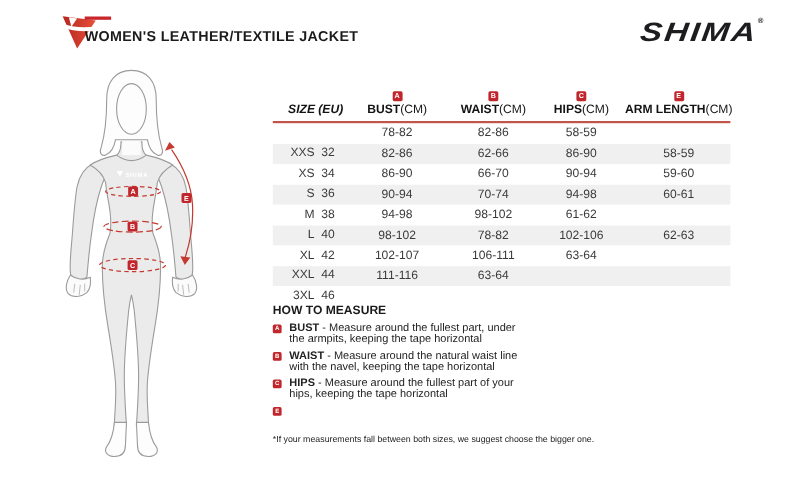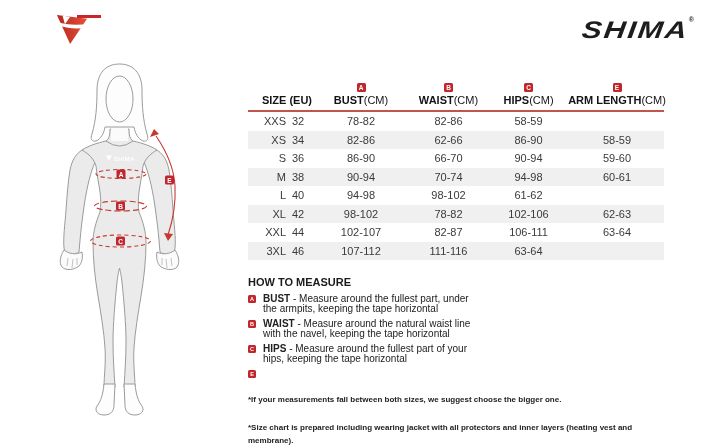--- a/index.html
+++ b/index.html
@@ -19,62 +19,63 @@
   .brand-reg { font-size:7px; font-weight:700; color:#1d1d20; vertical-align:18px; }
 
   
   .figure-wrap { position:absolute; left:28px; top:56px; width:204px; height:386px; }
 
   
   .size-table { position:absolute; left:248px; top:80px; width:416px; }
   .tgrid { display:grid; grid-template-columns:64px 98px 77px 83px 94px; }
   .thead-cell { display:flex; flex-direction:column; justify-content:flex-end;
                 align-items:center; height:26px; }
-  .thead-cell.first { align-items:flex-end; padding-left:14px; }
+  .thead-cell.first { align-items:flex-end; padding-left:14px;font-style:italic; }
   .chip { background:#c0262c; color:#fff; font-weight:700; display:flex;
           align-items:center; justify-content:center; border-radius:1.5px; }
   .chip.hd { width:9px; height:9px; font-size:6.5px; margin-bottom:3px; }
   .col-label { font-size:11px; font-weight:800; color:#141414; white-space:nowrap; line-height:11px; }
   .col-unit { font-weight:400; }
   .tdivider { height:2px; background:#c2554b; margin-top:4px; }
   .trow { height:18.5px; line-height:18.5px; font-size:11px; color:#3a3a3a; }
   .trow:nth-child(even) { background:#f0f0f0; }
   .trow .cell { text-align:center; }
   .trow .cell.first { text-align:left; padding-left:14px; }
   .sz { display:inline-block; width:24px; text-align:right; }
-  .eu { display:inline-block; margin-left:6px; }
+  .eu { display:inline-block; margin-left:6px;margin-top:18px; }
 
   
   .howto { position:absolute; left:248px; top:276px; width:412px; }
   .howto-title { font-size:11px; font-weight:800; color:#1b1b1b; margin-bottom:6px; }
   .hitem { display:flex; margin-bottom:5px; }
   .chip.it { width:8px; height:8px; font-size:5.5px; margin-right:7px; margin-top:1px; flex:0 0 8px; }
   .hitem-text { font-size:10px; line-height:10px; color:#222; max-width:208px; }
   .hitem-name { font-weight:800; }
-  .footnote { font-size:8px; font-weight:700; color:#222; line-height:13px; margin-top:15px; }
+  .footnote { font-size:8px; font-weight:400; color:#222; line-height:13px; margin-top:15px; }
 </style>
 </head>
 <body>
 
 <div class="stage">
 
   <svg class="logo-mark" viewBox="0 0 34 36" aria-hidden="true">
     <defs>
       <linearGradient id="lg" x1="0" y1="0" x2="1" y2="0">
         <stop offset="0" stop-color="#b5271e"></stop>
           <stop offset="1" stop-color="#e8503a"></stop>
       </linearGradient>
     </defs>
     <path d="M 1,3 L 33,7 L 15,34 Z" fill="url(#lg)"></path>
     <path d="M 0,10 C 10,13.5 22,14.5 34,12.5 L 34,16.5 C 22,18.5 10,17 0,13.5 Z" fill="#ffffff"></path>
     <path d="M 7,3.8 L 15,5 L 9.5,13 Z" fill="#ffffff"></path>
   </svg>
 
   <div class="title-block">
     <div class="title-bar"></div>
+    <div class="page-title">WOMEN'S LEATHER/TEXTILE JACKET</div>
   </div>
 
   <div class="brand"><span class="brand-word">SHIMA</span><span class="brand-reg">®</span></div>
 
   <svg class="figure-wrap" viewBox="28 56 204 386" aria-hidden="true">
     <g stroke="#9b9b9b" stroke-width="1">
 
       <path fill="#ebebeb" d="M 84,149 C 76,153 72,160 70,170 C 68,182 67,196 66,210
         C 65,224 63,238 64,248 L 65,253 C 69,255 75,255 79,252 C 80,240 81,228 83,214
         C 85,198 88,182 92,170 C 94,164 96,160 97,157 Z"></path>
@@ -209,27 +210,25 @@
       <div class="trow tgrid">
         <div class="cell first"><span class="sz">XL</span><span class="eu">42</span></div>
         <div class="cell">98-102</div>
         <div class="cell">78-82</div>
         <div class="cell">102-106</div>
         <div class="cell">62-63</div>
       </div>
       <div class="trow tgrid">
         <div class="cell first"><span class="sz">XXL</span><span class="eu">44</span></div>
         <div class="cell">102-107</div>
-        <div class="cell">82-87</div>
         <div class="cell">106-111</div>
         <div class="cell">63-64</div>
       </div>
       <div class="trow tgrid">
         <div class="cell first"><span class="sz">3XL</span><span class="eu">46</span></div>
-        <div class="cell">107-112</div>
         <div class="cell">111-116</div>
         <div class="cell">63-64</div>
       </div>
     </div>
   </div>
 
   <div class="howto">
     <div class="howto-title">HOW TO MEASURE</div>
 
     <div class="hitem">
@@ -242,16 +241,15 @@
     </div>
     <div class="hitem">
       <span class="chip it">C</span>
       <span class="hitem-text"><span class="hitem-name">HIPS</span> <span>- Measure around the fullest part of your hips, keeping the tape horizontal</span></span>
     </div>
     <div class="hitem">
       <span class="chip it">E</span>
     </div>
 
     <p class="footnote">*If your measurements fall between both sizes, we suggest choose the bigger one.</p>
-    <p class="footnote">*Size chart is prepared including wearing jacket with all protectors and inner layers (heating vest and membrane).</p>
   </div>
 
 </div>
 
 </body></html>

